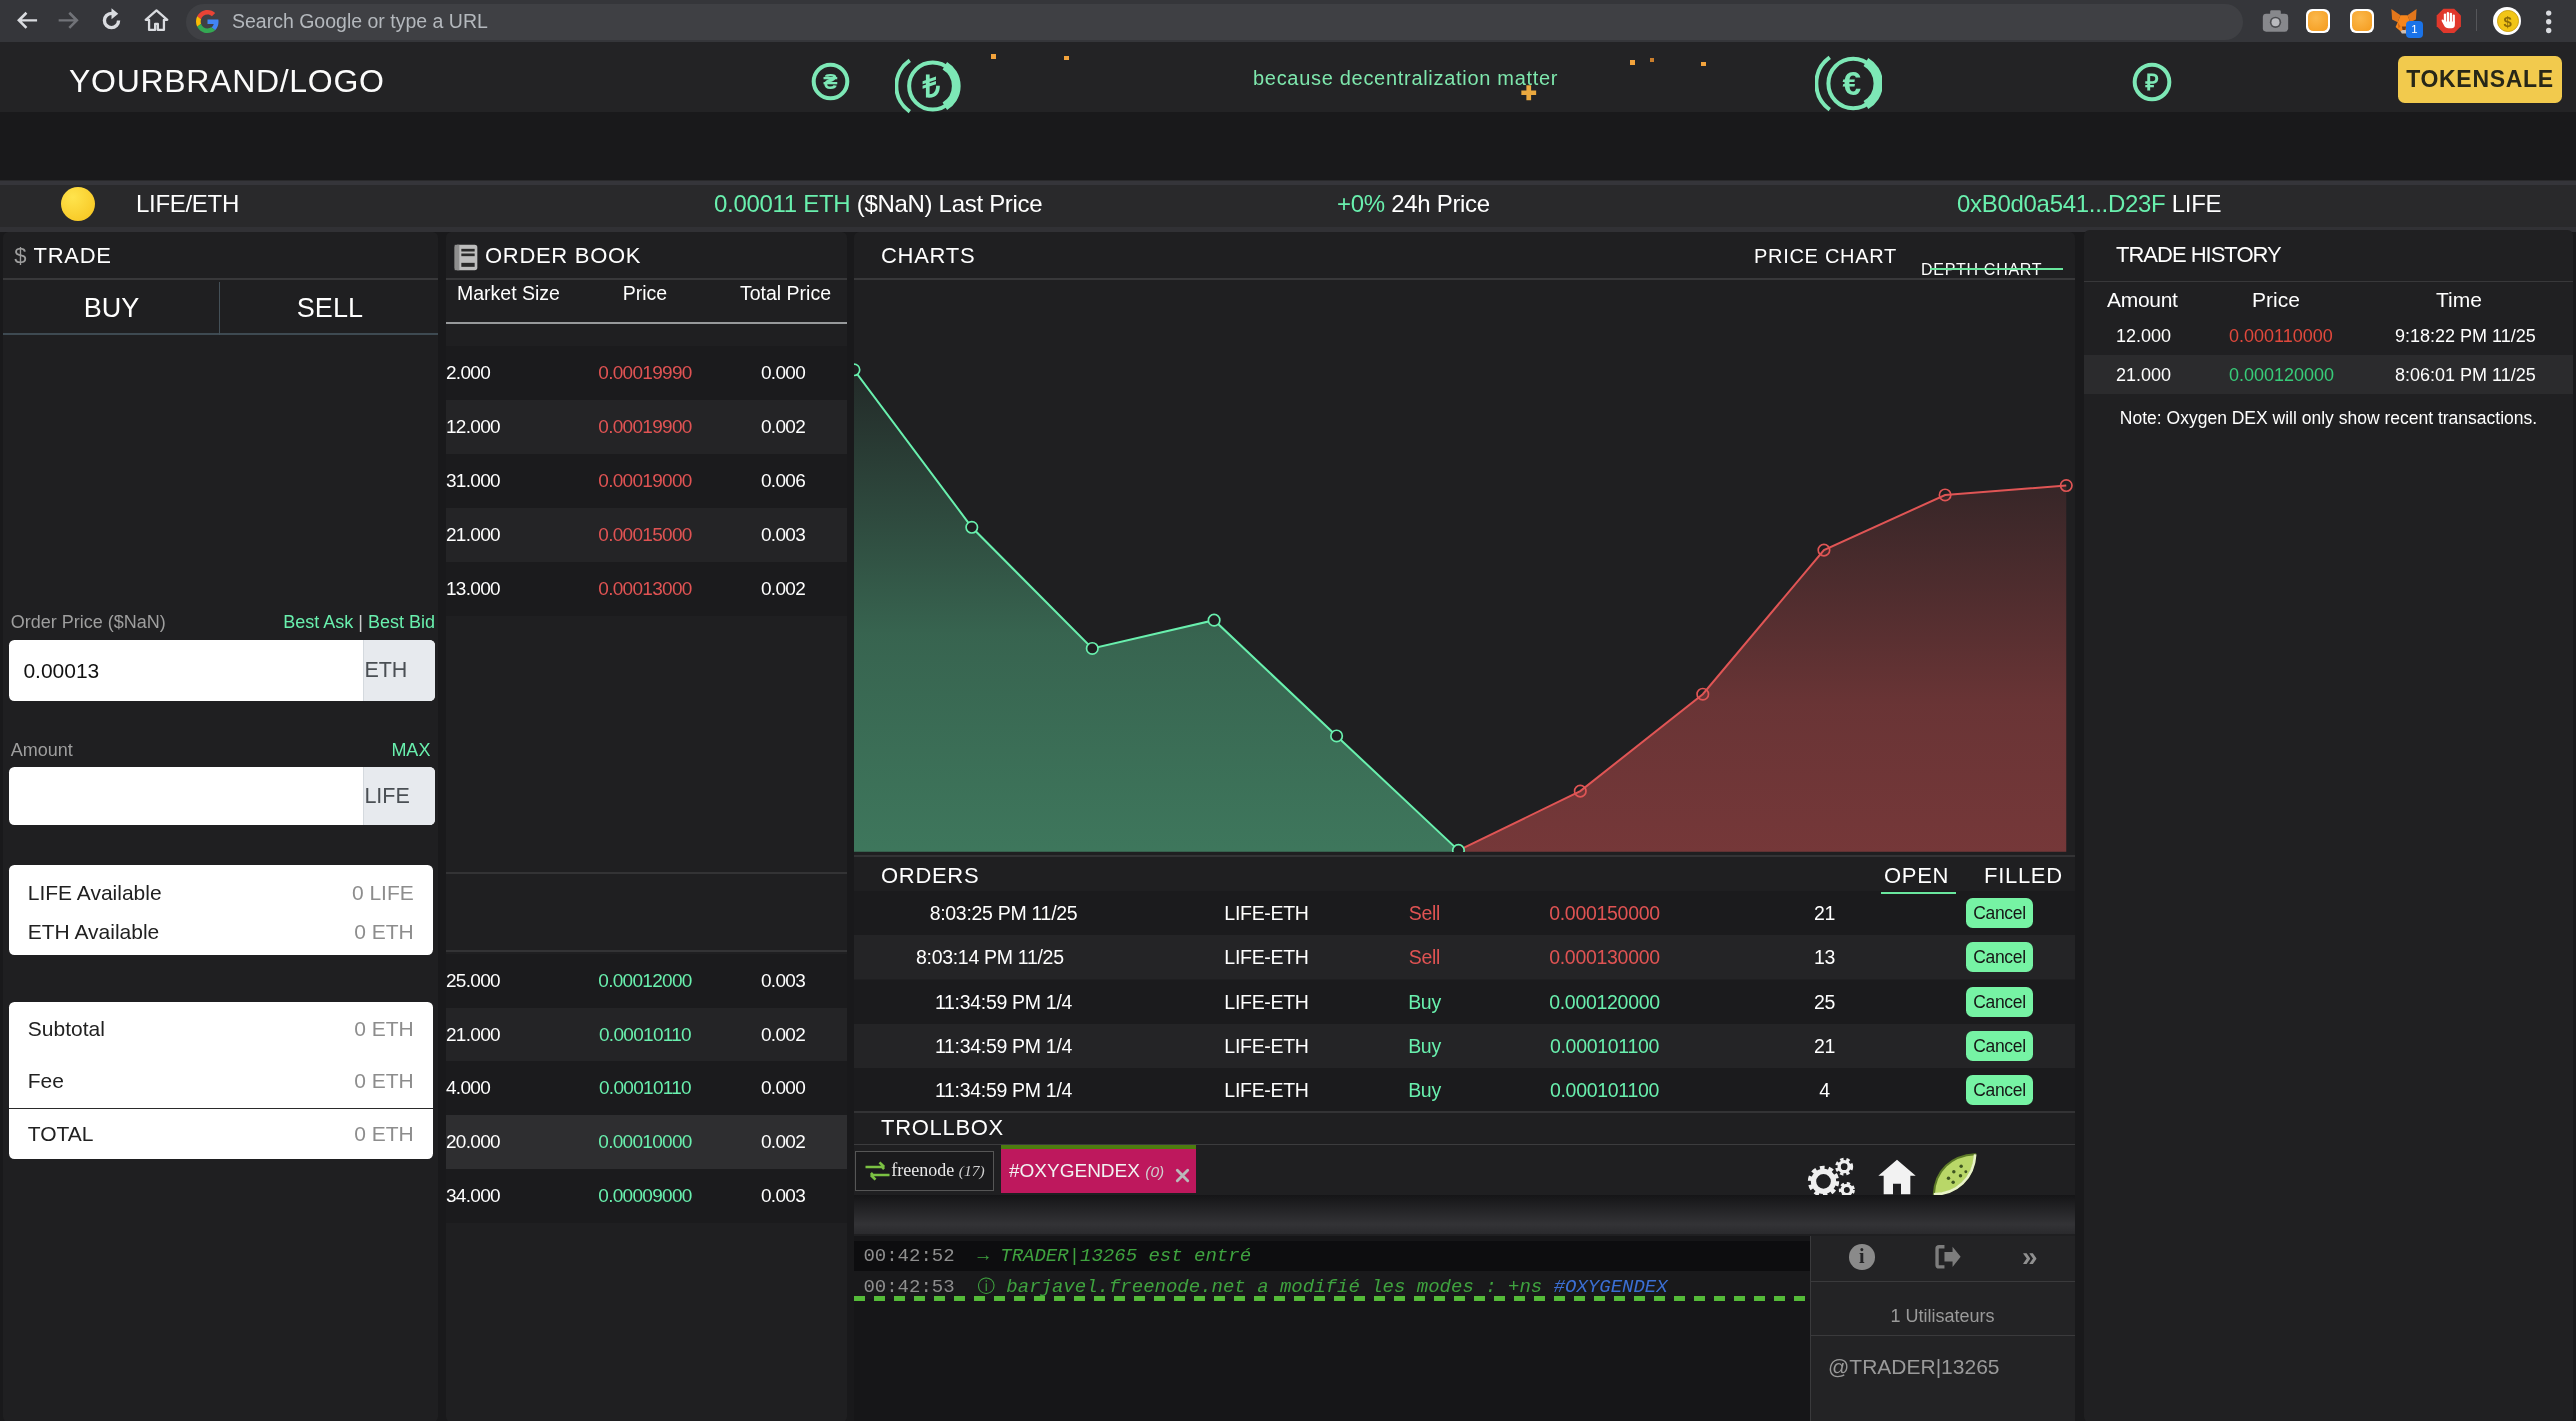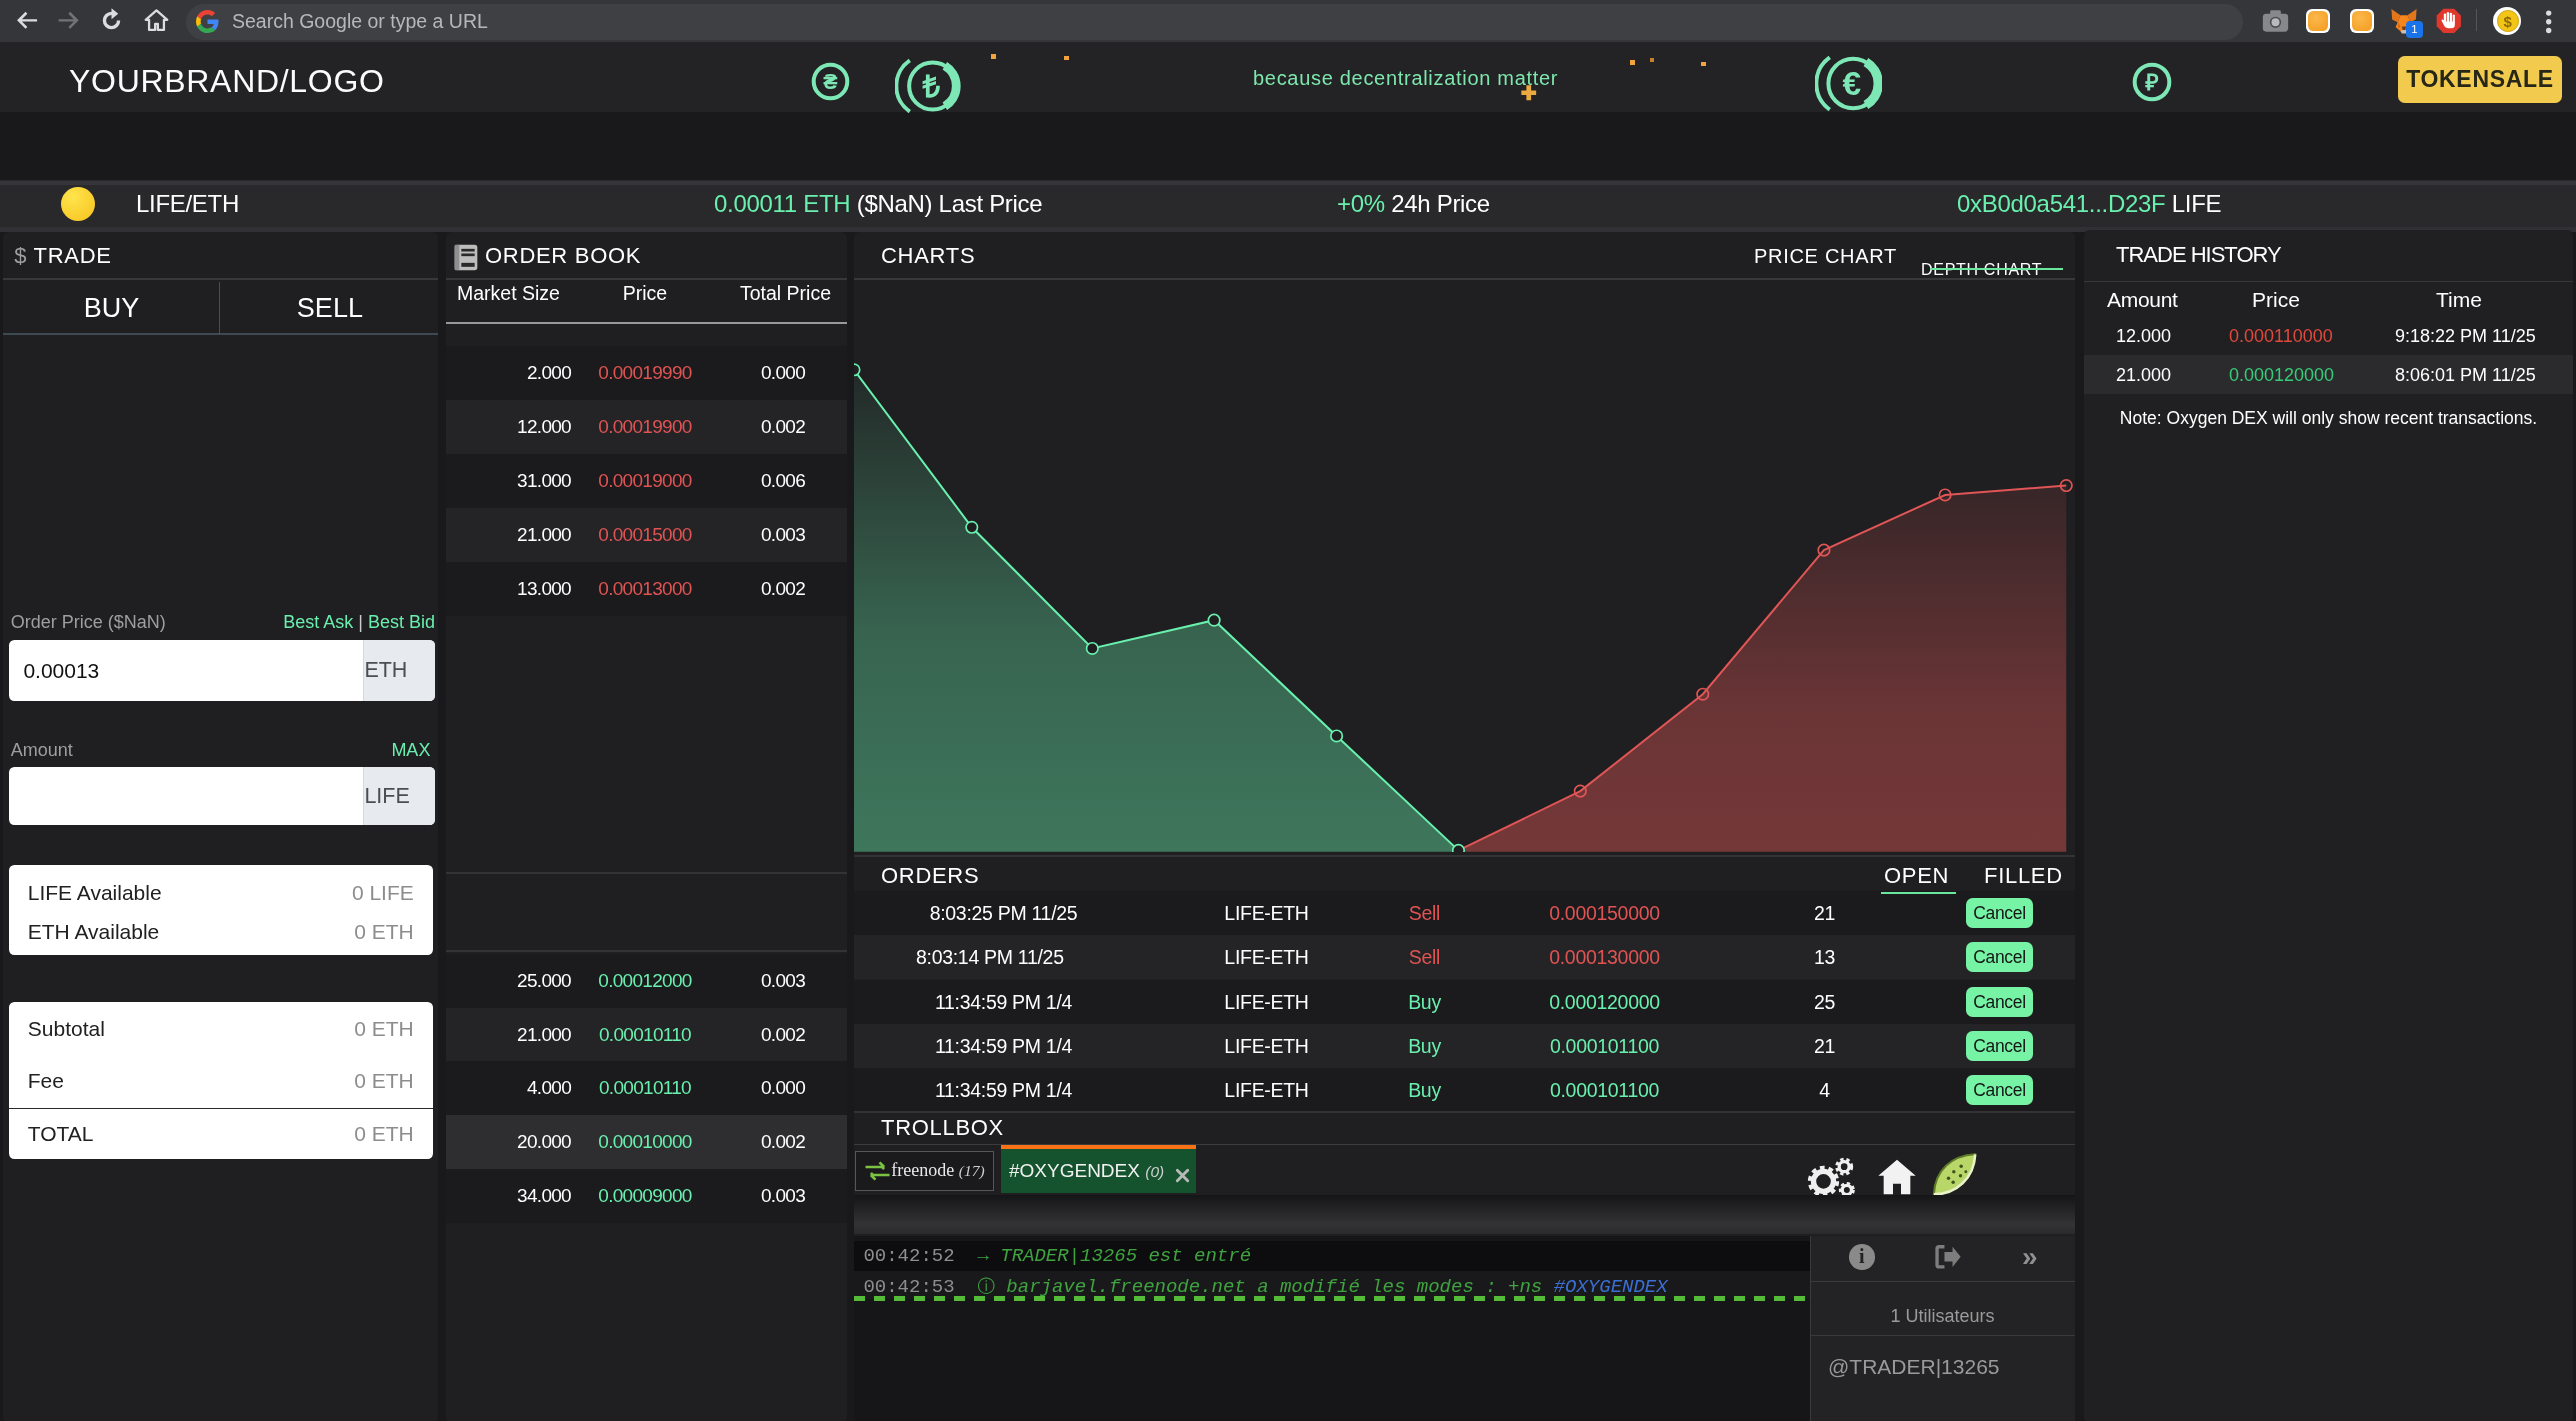--- a/index.html
+++ b/index.html
@@ -33,21 +33,21 @@
 #orderbook{left:446px;top:232px;width:401px;height:1190px}
 #center{left:854px;top:232px;width:1221px;height:1190px}
 #history{position:absolute;left:2084px;top:230px;width:489px;height:1192px;background:#202022;border-radius:5.4px}
 .inp{position:absolute;background:#fff;border-radius:5.4px}
 .addon{position:absolute;background:#e7eaee;border-left:1.3px solid #d4d9de;color:#4a4f54;font-size:21.5px;text-align:left;border-radius:0 5.4px 5.4px 0}
 .wcard{position:absolute;left:5.4px;width:424px;background:#fff;border-radius:5.4px}
 .crow{position:absolute;left:19px;right:19px;font-size:21px;color:#212121}
 .crow span{float:right;color:#8d8d8d}
 
 .obrow{position:absolute;left:0;width:401px;height:54px;line-height:54px;font-size:19px;letter-spacing:-0.7px}
-.obrow .c1{position:absolute;left:0;width:125px;text-align:right;color:#fff}
+.obrow .c1{position:absolute;left:0;width:125px;text-align:left;color:#fff}
 .obrow .c2{position:absolute;left:125px;width:148px;text-align:center}
 .obrow .c3{position:absolute;left:273px;width:128px;text-align:center;color:#fff}
 
 .odrow{position:absolute;left:0;width:1221px;height:44px;line-height:44px;font-size:19.5px;letter-spacing:-0.3px;color:#fff}
 .cancel{position:absolute;top:7.4px;width:67px;height:30px;background:#76f3a4;border-radius:6.7px;color:#161616;font-size:17.5px;text-align:center;line-height:30px}
 </style></head>
 <body>
 <div id="app">
   <div id="chrome">
     <svg class="abs" style="left:13.5px;top:7.4px" width="27" height="27" viewBox="0 0 40 40">
@@ -335,21 +335,21 @@
     <div id="trollbox" class="abs" style="left:0;top:879px;width:1221px;height:311px;border-top:2px solid #333335">
       <div class="abs" style="left:27px;top:0;height:30px;line-height:30px;font-size:22px;color:#fff;letter-spacing:0.7px">TROLLBOX</div>
       <div class="abs" style="left:0;top:31px;width:1221px;height:1.3px;background:#3c3c3e"></div>
       <div class="abs" style="left:1.3px;top:38px;width:139px;height:40px;border:1.3px solid #565656;background:#1a1a1c">
         <svg class="abs" style="left:8px;top:9.4px" width="27" height="20" viewBox="0 0 40 30">
             <path d="M2 9h28m0 0l-7-7m7 7l-3 3" stroke="#7bc143" stroke-width="4" fill="none"></path>
             <path d="M38 21H10m0 0l7 7m-7-7l3-3" stroke="#7bc143" stroke-width="4" fill="none"></path>
           </svg>
         <span class="abs" style="left:35px;top:8px;font-family:'Liberation Serif',serif;font-size:18px;color:#e8e8e8">freenode <i style="font-size:15.5px;color:#cfcfcf">(17)</i></span>
       </div>
-      <div class="abs" style="left:147px;top:32px;width:195px;height:48px;background:#14532d;border-top:4px solid #f97316">
+      <div class="abs" style="left:147px;top:32px;width:195px;height:48px;background:#be185d;border-top:4px solid #4d7c0f">
         <span class="abs" style="left:8px;top:10.8px;font-size:19px;color:#f2f2f2">#OXYGENDEX <i style="font-size:15.5px;color:#cfcfcf">(0)</i></span>
         <svg class="abs" style="left:174px;top:19px" width="15" height="15" viewBox="0 0 26 26">
             <path d="M4 4L22 22M22 4L4 22" stroke="#b9b9b9" stroke-width="5" stroke-linecap="round"></path>
           </svg>
       </div>
       <svg class="abs" style="left:952px;top:43px" width="51" height="44" viewBox="0 0 76 66">
           <g fill="none" stroke="#efefef">
             <circle cx="26" cy="38" r="19" stroke-width="9" stroke-dasharray="6.5 5.5"></circle>
             <circle cx="26" cy="38" r="15" stroke-width="8"></circle>
           </g>

